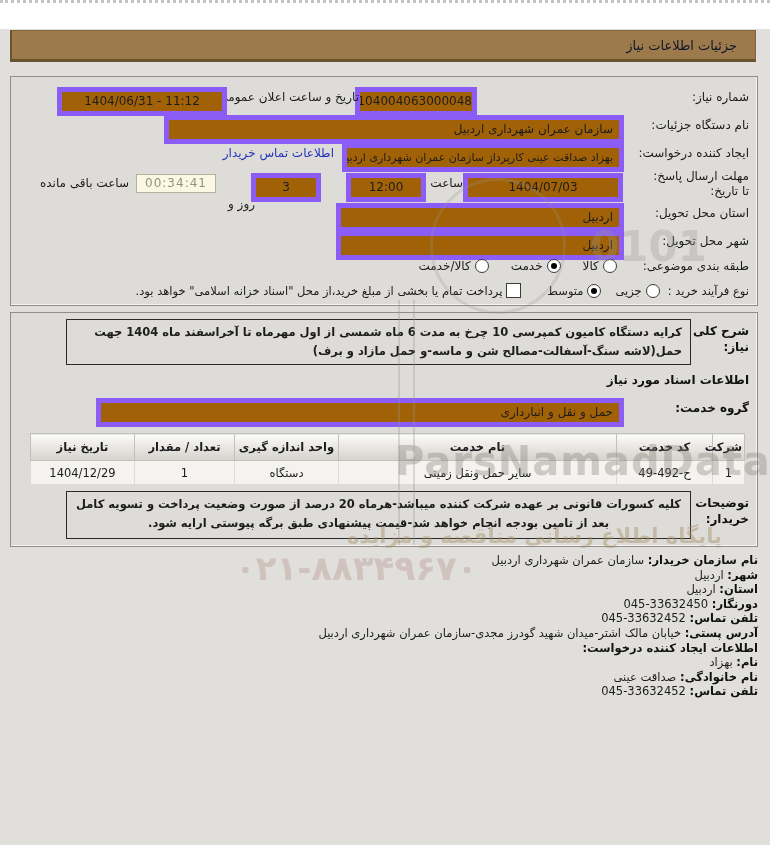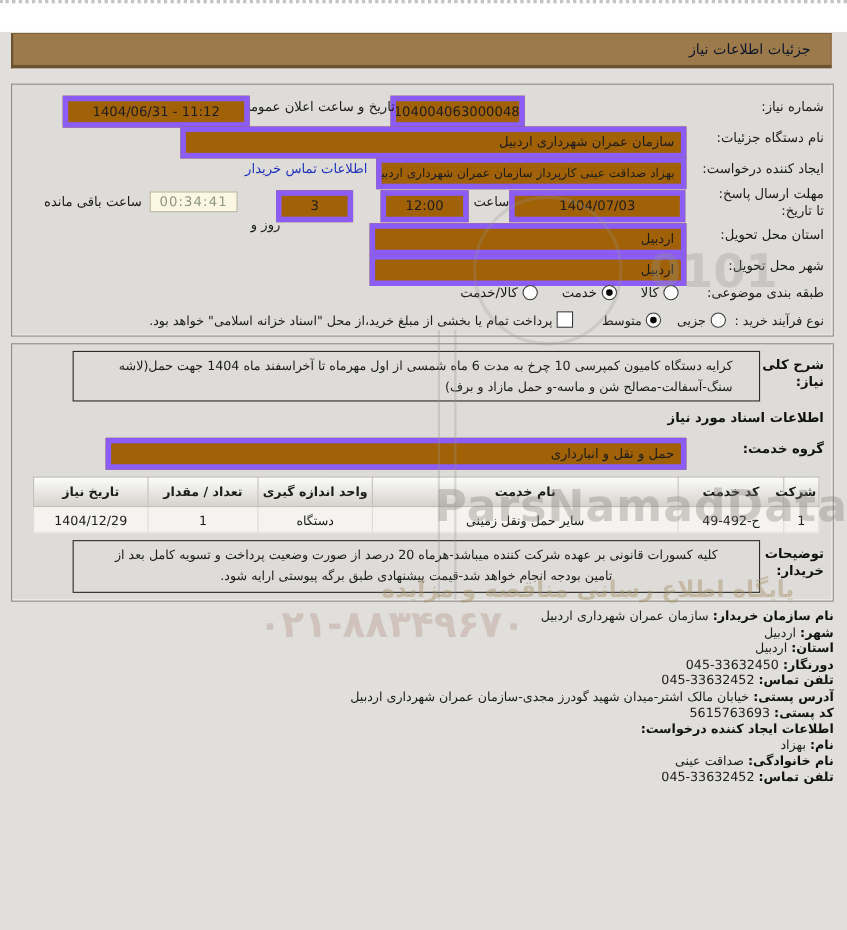--- a/index.html
+++ b/index.html
@@ -48,21 +48,21 @@
     vertical-align:-2px;flex:0 0 auto;
   }
   .radio.on::after{
     content:"";position:absolute;top:3px;right:3px;width:6px;height:6px;border-radius:50%;background:#000;
   }
   .chk{display:inline-block;width:13px;height:13px;background:#fff;border:1px solid #3a3a3a;flex:0 0 auto;}
   .gap8{margin-left:8px;}.gap14{margin-left:14px;}.gap22{margin-left:22px;}.gap26{margin-left:26px;}
   .optlbl{margin-right:4px;}
   .bigbox{
     position:absolute;border:1px solid #2a2a2a;background:transparent;
-    font-size:11.5px;line-height:19px;text-align:right;padding:3px 24px;box-sizing:border-box;
+    font-size:11.5px;line-height:19px;text-align:right;padding:3px 8px;box-sizing:border-box;font-weight:bold;
   }
   table.grid{
     position:absolute;top:120px;right:12px;width:714px;
     border-collapse:collapse;table-layout:fixed;
     background:#f4f3ef;border:1px solid #aeaca6;
     font-size:11.5px;
   }
   table.grid th{
     background:linear-gradient(#fbfbfa,#d4d2cb);
     border:1px solid #c2c0ba;font-weight:bold;height:26px;padding:0 2px;
@@ -195,21 +195,20 @@
   <div class="bigbox" style="top:178px;right:66px;width:625px;height:48px;text-align:center;">کلیه کسورات قانونی بر عهده شرکت کننده میباشد-هرماه 20 درصد از صورت وضعیت پرداخت و تسویه کامل بعد از تامین بودجه انجام خواهد شد-قیمت پیشنهادی طبق برگه پیوستی ارایه شود.</div>
 </div>
 
 <div id="contact">
   <div><b>نام سازمان خریدار:</b> <span>سازمان عمران شهرداری اردبیل</span></div>
   <div><b>شهر:</b> <span>اردبیل</span></div>
   <div><b>استان:</b> <span>اردبیل</span></div>
   <div><b>دورنگار:</b> <span>33632450-045</span></div>
   <div><b>تلفن تماس:</b> <span>33632452-045</span></div>
   <div><b>آدرس پستی:</b> <span>خیابان مالک اشتر-میدان شهید گودرز مجدی-سازمان عمران شهرداری اردبیل</span></div>
-  <div><b>کد پستی:</b> <span>5615763693</span></div>
   <div><b>اطلاعات ایجاد کننده درخواست:</b></div>
   <div><b>نام:</b> <span>بهزاد</span></div>
   <div><b>نام خانوادگی:</b> <span>صداقت عینی</span></div>
   <div><b>تلفن تماس:</b> <span>33632452-045</span></div>
 </div>
 
 <div class="wm" id="wm-brand">ParsNamadData</div>
 <div class="wm" id="wm-tag">پایگاه اطلاع رسانی مناقصه و مزایده</div>
 <div class="wm" id="wm-phone">۰۲۱-۸۸۳۴۹۶۷۰</div>
 <div class="wm" id="wm-digits">0101</div>

